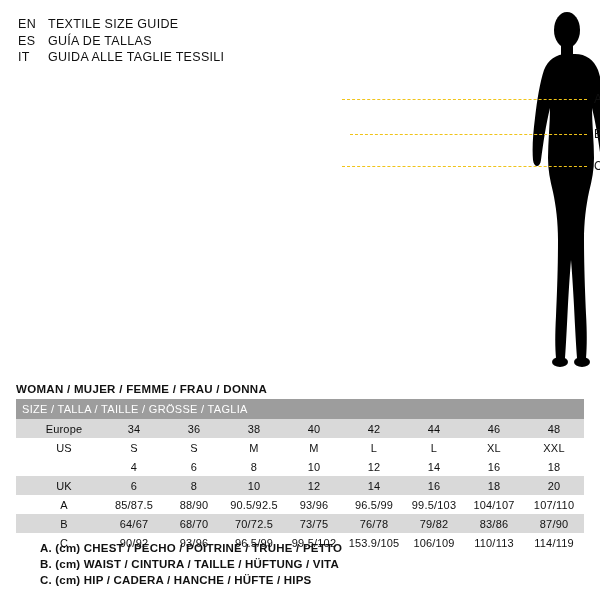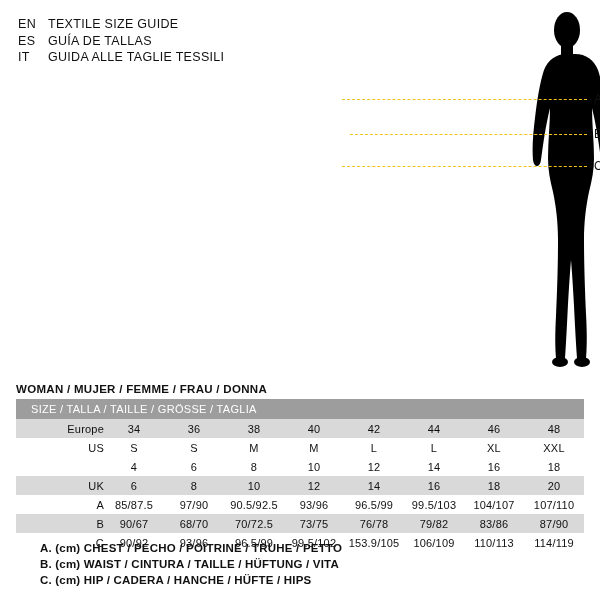--- a/index.html
+++ b/index.html
@@ -86,29 +86,29 @@
     font-size: 11px;
   }
   table.size-table td {
     padding: 2px 0 2px 0;
     text-align: center;
     color: #111;
     letter-spacing: 0.2px;
     height: 15px;
   }
   table.size-table td.label-cell {
-    text-align: right;
+    text-align: center;
     padding-left: 8px;
   }
   tr.head-row td {
     background: #9d9d9d;
     color: #ffffff;
     font-weight: normal;
     text-align: left;
-    padding-left: 15px;
+    padding-left: 6px;
     font-size: 11px;
     letter-spacing: 0.3px;
     height: 16px;
   }
   tr.band td {
     background: #d9d9d9;
   }
   tr.plain td {
     background: #ffffff;
     margin-top: 32px;
@@ -264,32 +264,32 @@
         <td>12</td>
         <td>14</td>
         <td>16</td>
         <td>18</td>
         <td>20</td>
       </tr>
 
       <tr class="plain">
         <td class="label-cell">A</td>
         <td>85/87.5</td>
-        <td>97/90</td>
+        <td>88/90</td>
         <td>90.5/92.5</td>
         <td>93/96</td>
         <td>96.5/99</td>
         <td>99.5/103</td>
         <td>104/107</td>
         <td>107/110</td>
       </tr>
 
       <tr class="band">
         <td class="label-cell">B</td>
-        <td>90/67</td>
+        <td>64/67</td>
         <td>68/70</td>
         <td>70/72.5</td>
         <td>73/75</td>
         <td>76/78</td>
         <td>79/82</td>
         <td>83/86</td>
         <td>87/90</td>
       </tr>
 
       <tr class="plain">

